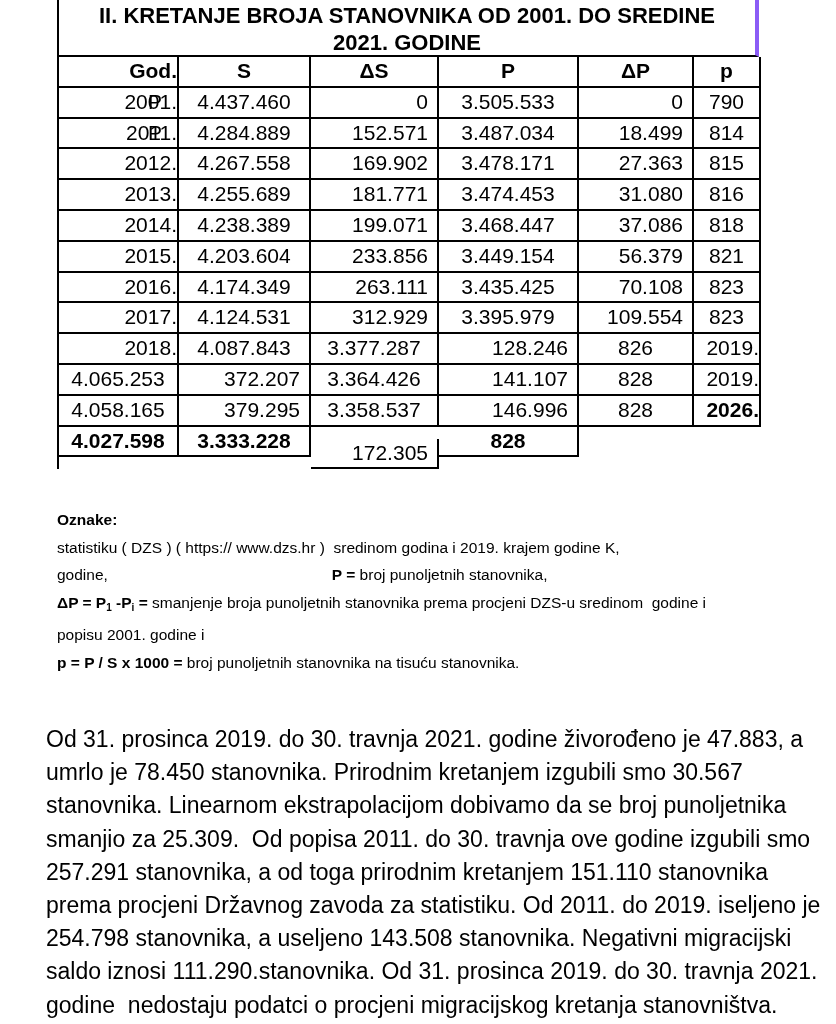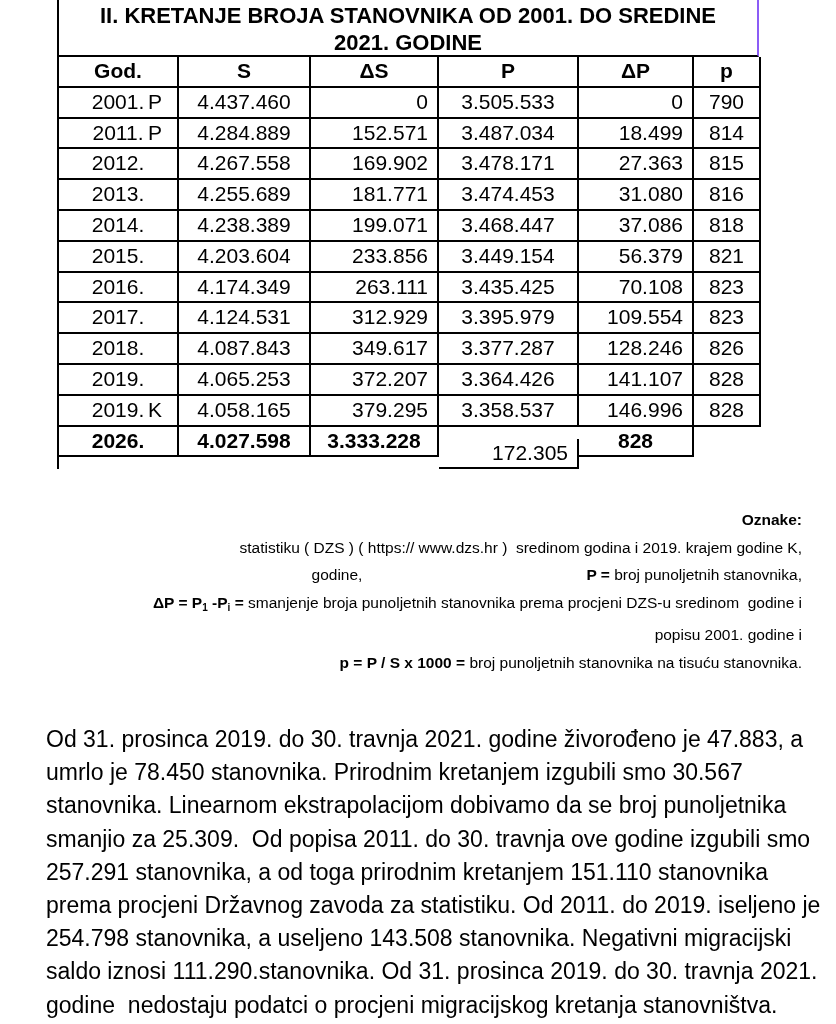--- a/index.html
+++ b/index.html
@@ -10,52 +10,52 @@
     color:#000;
     position:relative;
     overflow:hidden;
   }
 
   
   .pop-table {
     position:absolute; left:57px; top:0; width:702px;
   }
   .pt-title {
-    border-left:2px solid #000; border-right:2px solid #8b5cf6; border-bottom:2px solid #000;
+    border-left:2px solid #000; border-right:4px solid #8b5cf6; border-bottom:2px solid #000;
     box-sizing:border-box;
     text-align:center; font-weight:bold; font-size:22px; line-height:27px;
     padding-top:2px; height:57px;
   }
   .pt-grid {
     display:grid;
     grid-template-columns:120px 132px 128px 140px 115px 67px;
     border-left:2px solid #000;
     box-sizing:border-box;
   }
   .pt-cell {
     box-sizing:border-box;
     border-right:2px solid #000; border-bottom:2px solid #000;
     height:30.8px; line-height:28px;
     font-size:21px;
     overflow:hidden;
     position:relative;
     white-space:pre;
   }
   .pt-cell.head { font-weight:bold; }
-  .al { text-align:center; }
+  .al { text-align:right; }
   .ac { text-align:center; }
   .ar { text-align:right; padding-right:9px; }
   .marker { position:absolute; left:89px; top:0; }
 
   
   .notes {
     position:absolute; left:57px; top:506px; width:745px;
     font-size:15.5px;
   }
-  .note-line { line-height:27.6px; white-space:pre-wrap;text-align:right; }
+  .note-line { line-height:27.6px; white-space:pre-wrap; }
   .note-line b { font-weight:bold; }
   .seg { white-space:pre-wrap; }
   .sub { font-size:10px; vertical-align:-3px; }
 
   
   .para {
     position:absolute; left:46px; top:723px; width:780px;
     font-size:23px;
   }
   .para-line { line-height:33.2px; white-space:pre; }
@@ -118,21 +118,20 @@
       <div class="pt-cell ar">70.108</div>
       <div class="pt-cell ac">823</div>
       <div class="pt-cell al"><span>2017.</span></div>
       <div class="pt-cell ac">4.124.531</div>
       <div class="pt-cell ar">312.929</div>
       <div class="pt-cell ac">3.395.979</div>
       <div class="pt-cell ar">109.554</div>
       <div class="pt-cell ac">823</div>
       <div class="pt-cell al"><span>2018.</span></div>
       <div class="pt-cell ac">4.087.843</div>
-      <div class="pt-cell ar">349.617</div>
       <div class="pt-cell ac">3.377.287</div>
       <div class="pt-cell ar">128.246</div>
       <div class="pt-cell ac">826</div>
       <div class="pt-cell al"><span>2019.</span></div>
       <div class="pt-cell ac">4.065.253</div>
       <div class="pt-cell ar">372.207</div>
       <div class="pt-cell ac">3.364.426</div>
       <div class="pt-cell ar">141.107</div>
       <div class="pt-cell ac">828</div>
       <div class="pt-cell al"><span>2019.</span><span class="marker">K</span></div>

